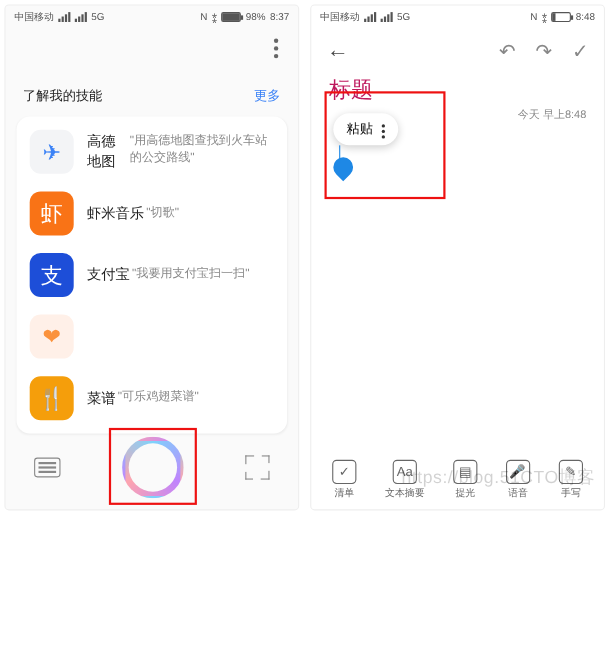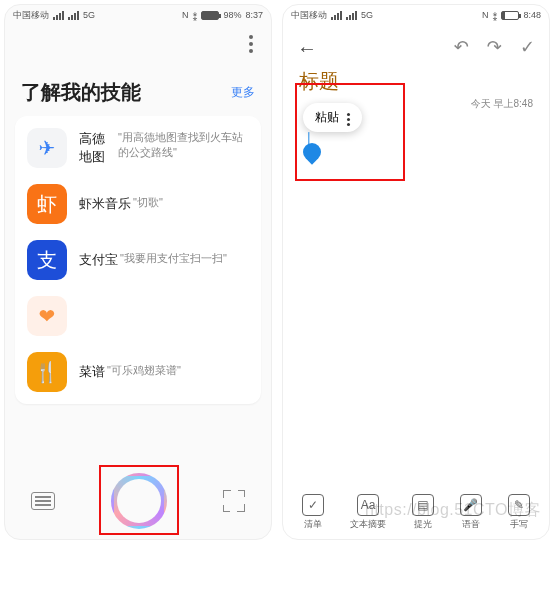--- a/index.html
+++ b/index.html
@@ -1,36 +1,36 @@
 <!DOCTYPE html>
 <html><head>
 <meta charset="utf-8">
 <style>
   * { margin: 0; padding: 0; box-sizing: border-box; font-family: -apple-system, "PingFang SC", "Microsoft YaHei", sans-serif; }
   body { background: #fff; width: 554px; height: 597px; position: relative; overflow: hidden; }
   .phones { display: flex; gap: 10px; padding: 4px; }
-  .phone { width: 268px; height: 536px; background: #fafafa; border: 1px solid #eee; border-radius: 16px; position: relative; overflow: hidden; }
+  .phone { width: 268px; height: 460px; background: #fafafa; border: 1px solid #eee; border-radius: 4px; position: relative; overflow: hidden; }
   .phone-right { background: #ffffff; }
 
   
   .status { height: 20px; display: flex; justify-content: space-between; align-items: center; padding: 0 8px; font-size: 9px; color: #555; }
   .status .left, .status .right { display: flex; gap: 4px; align-items: center; }
   .sig { display: inline-flex; align-items: flex-end; gap: 1px; }
   .sig i { width: 2px; background: #555; display: inline-block; }
   .sig i:nth-child(1){height:3px}.sig i:nth-child(2){height:5px}.sig i:nth-child(3){height:7px}.sig i:nth-child(4){height:9px}
   .batt { width: 18px; height: 9px; border: 1px solid #555; border-radius: 2px; position: relative; }
   .batt::after { content:""; position:absolute; right:-3px; top:2px; width:2px; height:4px; background:#555; }
   .batt i { display:block; height:100%; background:#555; }
 
   
   .more-row { display:flex; justify-content:flex-end; padding: 10px 18px 0; }
   .dots-v { display:flex; flex-direction:column; gap:3px; }
   .dots-v i { width:4px; height:4px; border-radius:50%; background:#666; }
   .section-head { display:flex; justify-content:space-between; align-items:center; padding: 26px 16px 10px; }
-  .section-head h2 { font-size: 20px; font-weight: 700; color:#222; }
+  .section-head h2 { font-size: 12px; font-weight: 400; color:#222; }
   .more-link { font-size: 12px; color:#3b82f6; }
   .card { margin: 0 10px; background:#fff; border-radius: 12px; box-shadow: 0 1px 2px rgba(0,0,0,.05); padding: 4px 0; }
   .item { display:flex; align-items:center; gap:12px; padding:8px 12px; }
   .icon-sq { width:40px; height:40px; border-radius:10px; display:flex; align-items:center; justify-content:center; font-size:20px; color:#fff; flex-shrink:0; }
   .txt { display:flex; flex-direction:row; gap:2px; }
   .txt .title { font-size:13px; color:#222; }
   .txt .sub { font-size:11px; color:#888; }
 
   .bottom-bar { position:absolute; bottom:10px; left:0; right:0; display:flex; justify-content:space-between; align-items:center; padding:0 26px; }
   .kbd-icon { width:24px; height:18px; border:1.5px solid #888; border-radius:3px; position:relative; }
@@ -46,21 +46,21 @@
   .scan-icon i:last-child{bottom:0;left:0;border-right:none;border-top:none;}
 
   .hl { position:absolute; border:2px solid #e11; pointer-events:none; }
   .hl-left { left:94px; bottom:4px; width:80px; height:70px; }
   .hl-right { left:12px; top:78px; width:110px; height:98px; }
 
   
   .nav-row { display:flex; justify-content:space-between; align-items:center; padding:10px 14px 4px; }
   .arrow-back { font-size:20px; color:#444; }
   .nav-actions { display:flex; gap:18px; font-size:18px; color:#888; }
-  .note-title { font-size:20px; color:#a16207; padding:6px 16px 0; }
+  .note-title { font-size:20px; color:#be185d; padding:6px 16px 0; }
   .meta-row { display:flex; justify-content:flex-end; padding:2px 16px; font-size:10px; color:#888;text-align:right; }
   .paste-pop { position:absolute; left:20px; top:98px; display:flex; align-items:flex-end; gap:8px; background:#fff; border-radius:18px; padding:6px 12px; box-shadow:0 2px 8px rgba(0,0,0,.2); font-size:12px; }
   .dots-v2 { display:flex; flex-direction:column; gap:2px; }
   .dots-v2 i{width:3px;height:3px;border-radius:50%;background:#333;}
   .cursor-drop { position:absolute; left:20px; top:138px; width:18px; height:18px; background:#1e88e5; border-radius:50% 50% 50% 0; transform:rotate(-45deg); }
   .cursor-drop::before{content:"";position:absolute;left:9px;top:-12px;width:1px;height:16px;background:#1e88e5;transform:rotate(45deg);transform-origin:bottom;}
 
   .tool-row { position:absolute; bottom:8px; left:0; right:0; display:flex; justify-content:space-around; align-items:flex-end; padding:0 6px; }
   .tool { display:flex; flex-direction:column; align-items:center; gap:2px; color:#666; font-size:9px; }
   .tool .ic { width:22px; height:22px; display:flex; align-items:center; justify-content:center; font-size:16px; }

